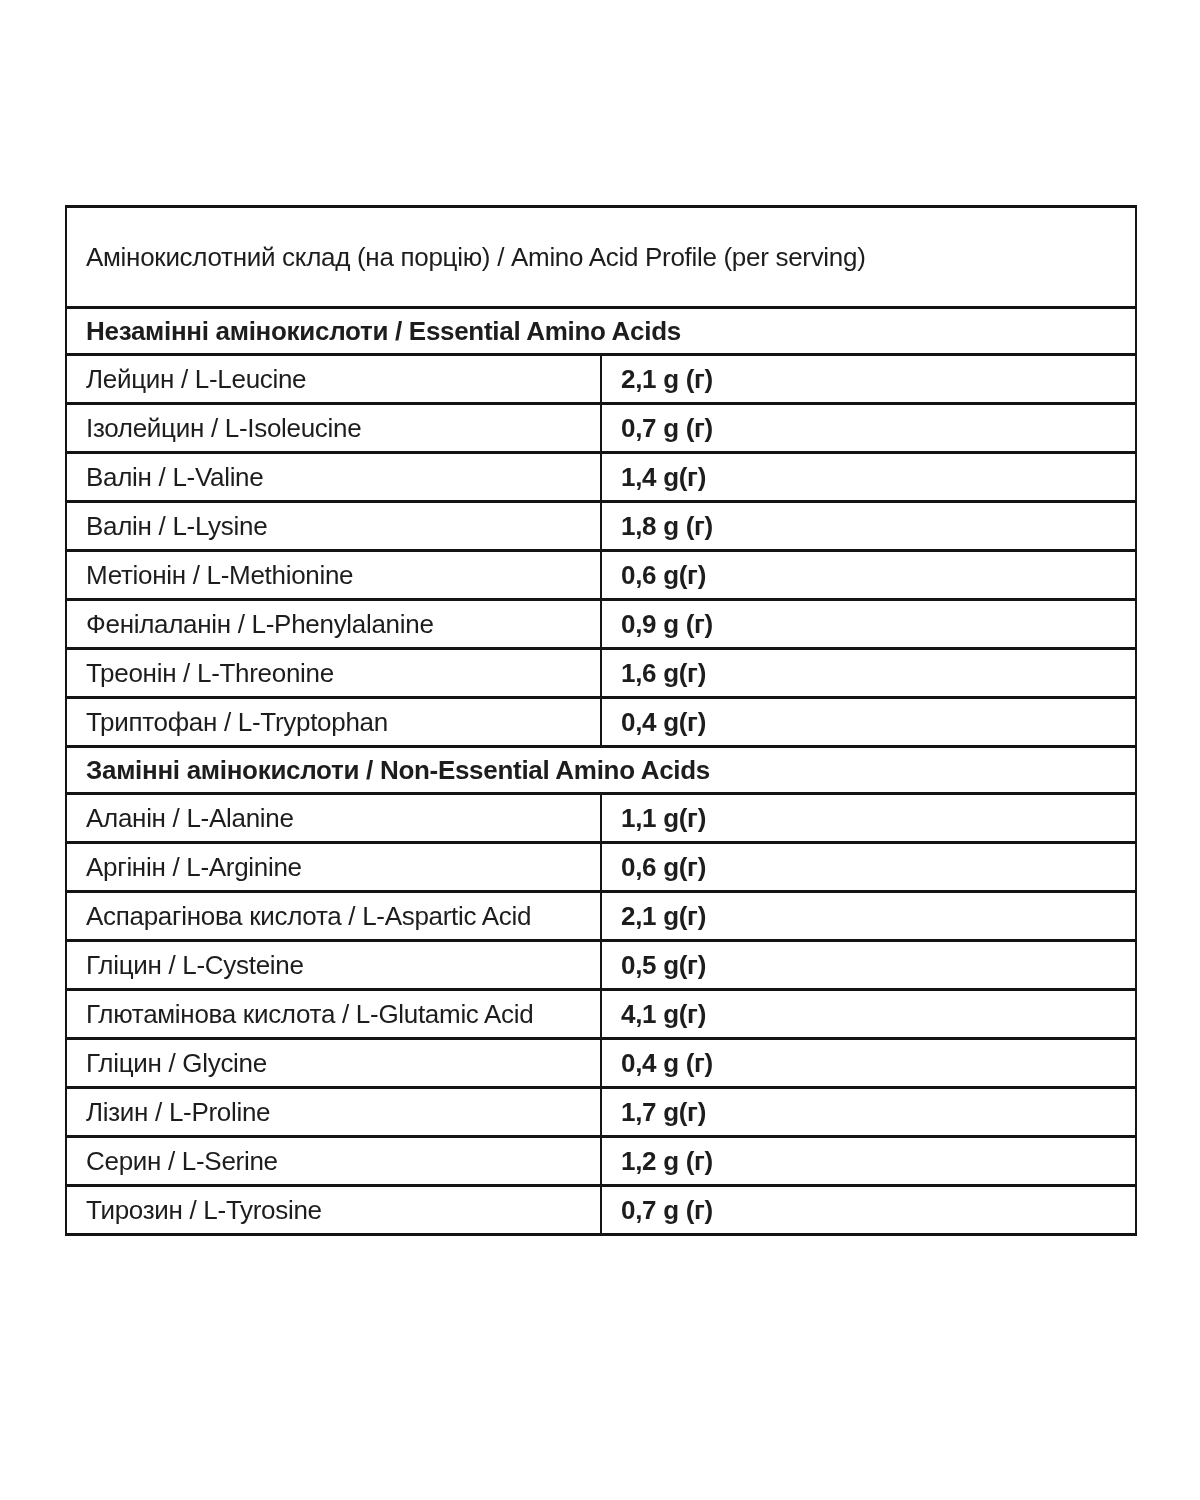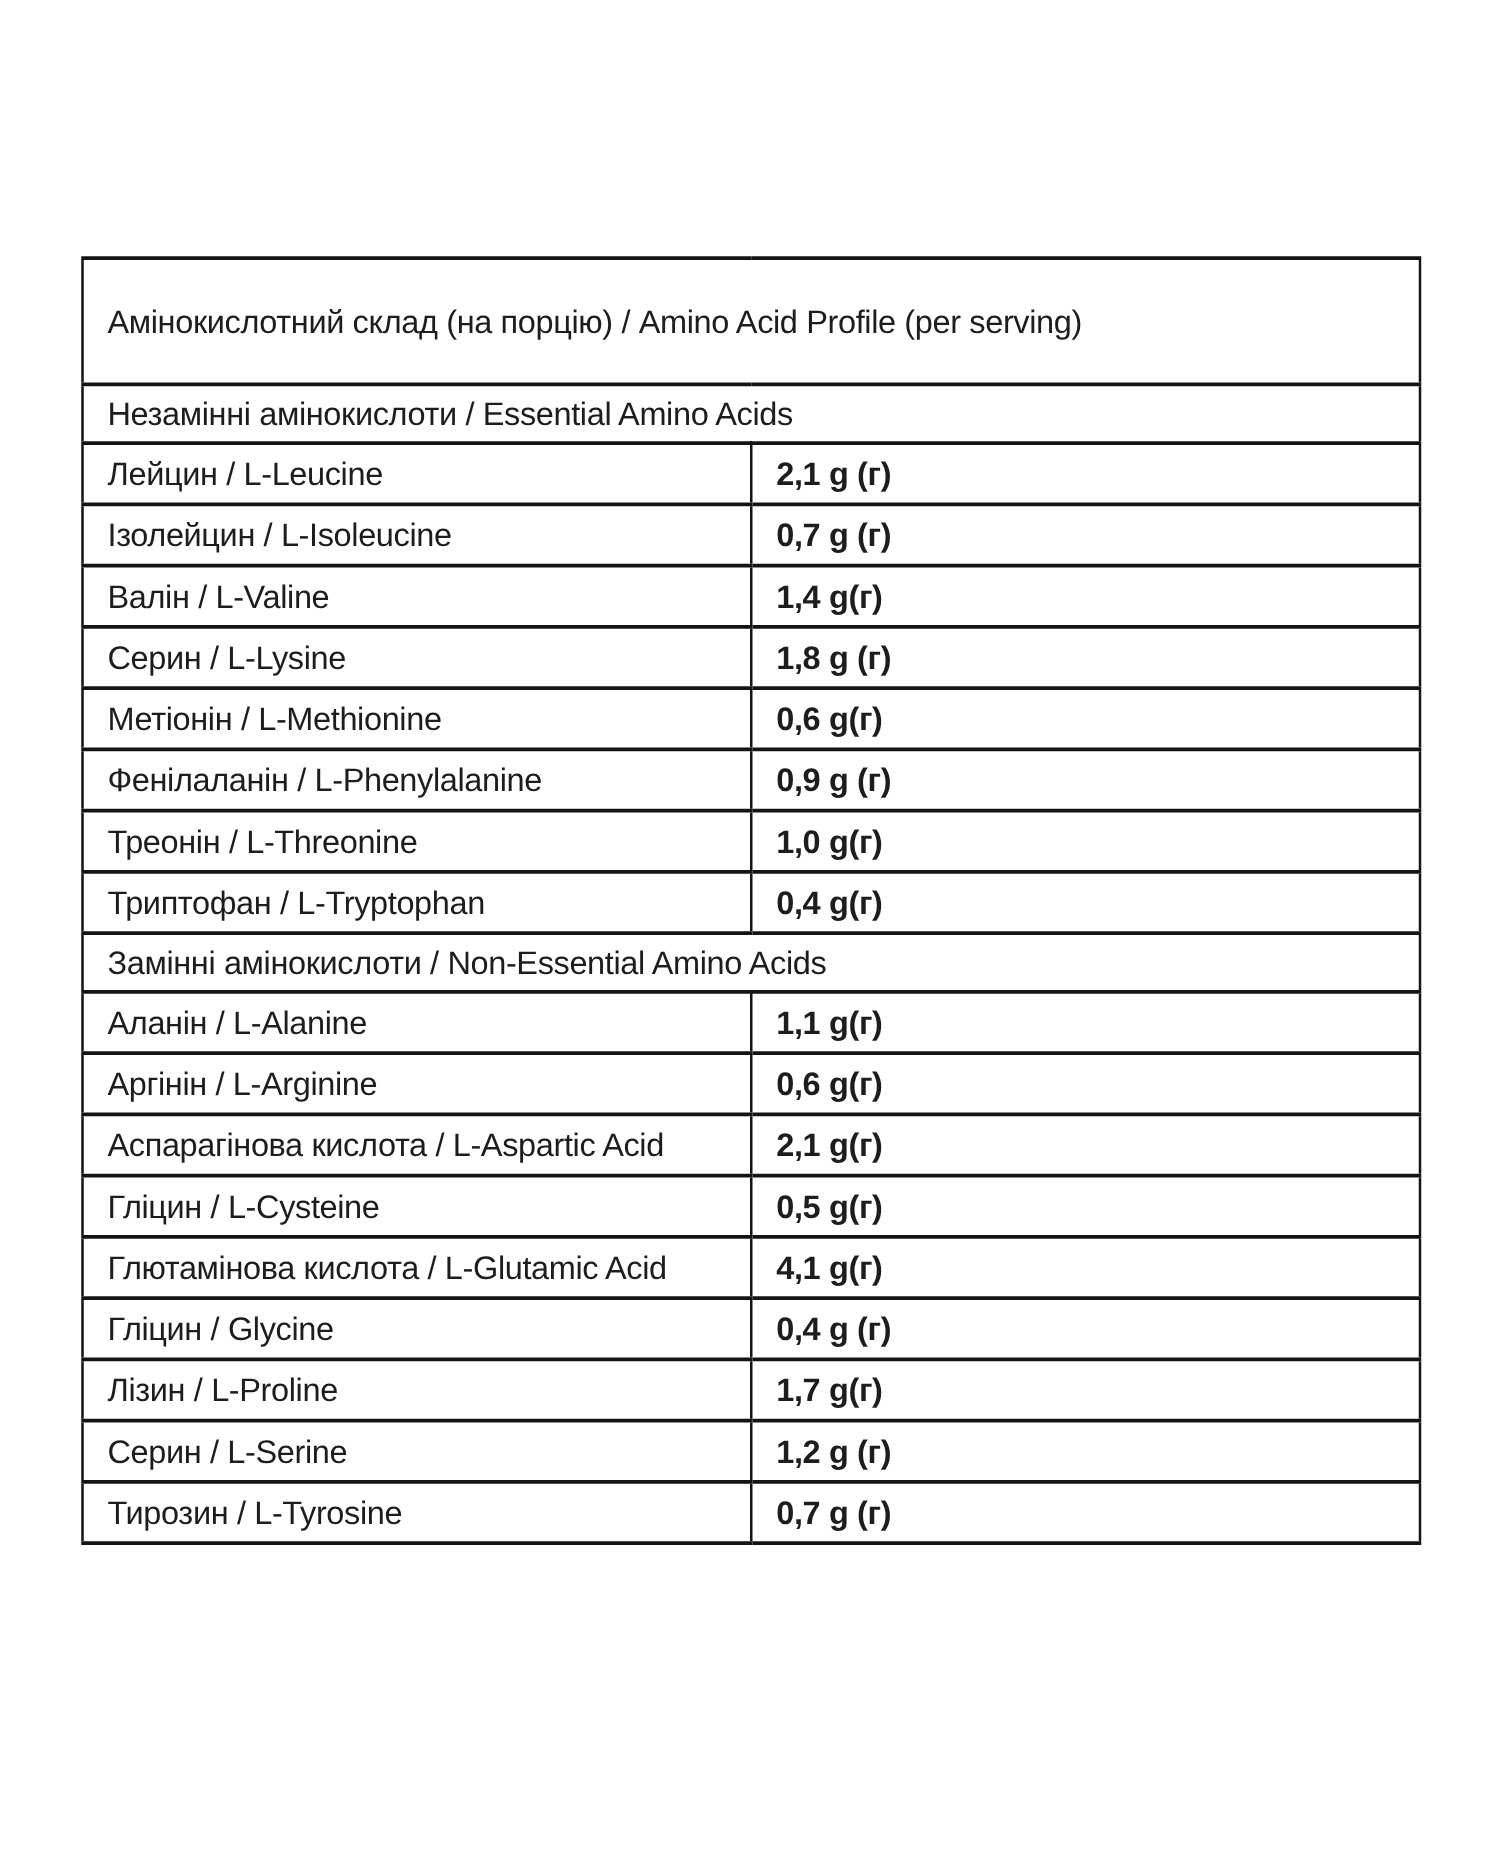--- a/index.html
+++ b/index.html
@@ -35,20 +35,21 @@
     padding: 0 6px 0 19px;
     vertical-align: middle;
     white-space: nowrap;
     overflow: hidden;
   }
   tr.title-row td {
     height: 98px;
   }
   tr.section-row td {
     height: 44px;
+    font-weight: bold;
   }
   tr.data-row td {
     height: 46px;
   }
   td.value-cell {
     width: 240px;
     font-weight: bold;
   }
 </style>
 </head>
@@ -70,34 +71,34 @@
         </tr>
         <tr class="data-row">
           <td class="name-cell">Ізолейцин / L-Isoleucine</td>
           <td class="value-cell">0,7 g (г)</td>
         </tr>
         <tr class="data-row">
           <td class="name-cell">Валін / L-Valine</td>
           <td class="value-cell">1,4 g(г)</td>
         </tr>
         <tr class="data-row">
-          <td class="name-cell">Серин / L-Lysine</td>
+          <td class="name-cell">Валін / L-Lysine</td>
           <td class="value-cell">1,8 g (г)</td>
         </tr>
         <tr class="data-row">
           <td class="name-cell">Метіонін / L-Methionine</td>
           <td class="value-cell">0,6 g(г)</td>
         </tr>
         <tr class="data-row">
           <td class="name-cell">Фенілаланін / L-Phenylalanine</td>
           <td class="value-cell">0,9 g (г)</td>
         </tr>
         <tr class="data-row">
           <td class="name-cell">Треонін / L-Threonine</td>
-          <td class="value-cell">1,0 g(г)</td>
+          <td class="value-cell">1,6 g(г)</td>
         </tr>
         <tr class="data-row">
           <td class="name-cell">Триптофан / L-Tryptophan</td>
           <td class="value-cell">0,4 g(г)</td>
         </tr>
         <tr class="section-row">
           <td colspan="2">Замінні амінокислоти / Non-Essential Amino Acids</td>
         </tr>
         <tr class="data-row">
           <td class="name-cell">Аланін / L-Alanine</td>

